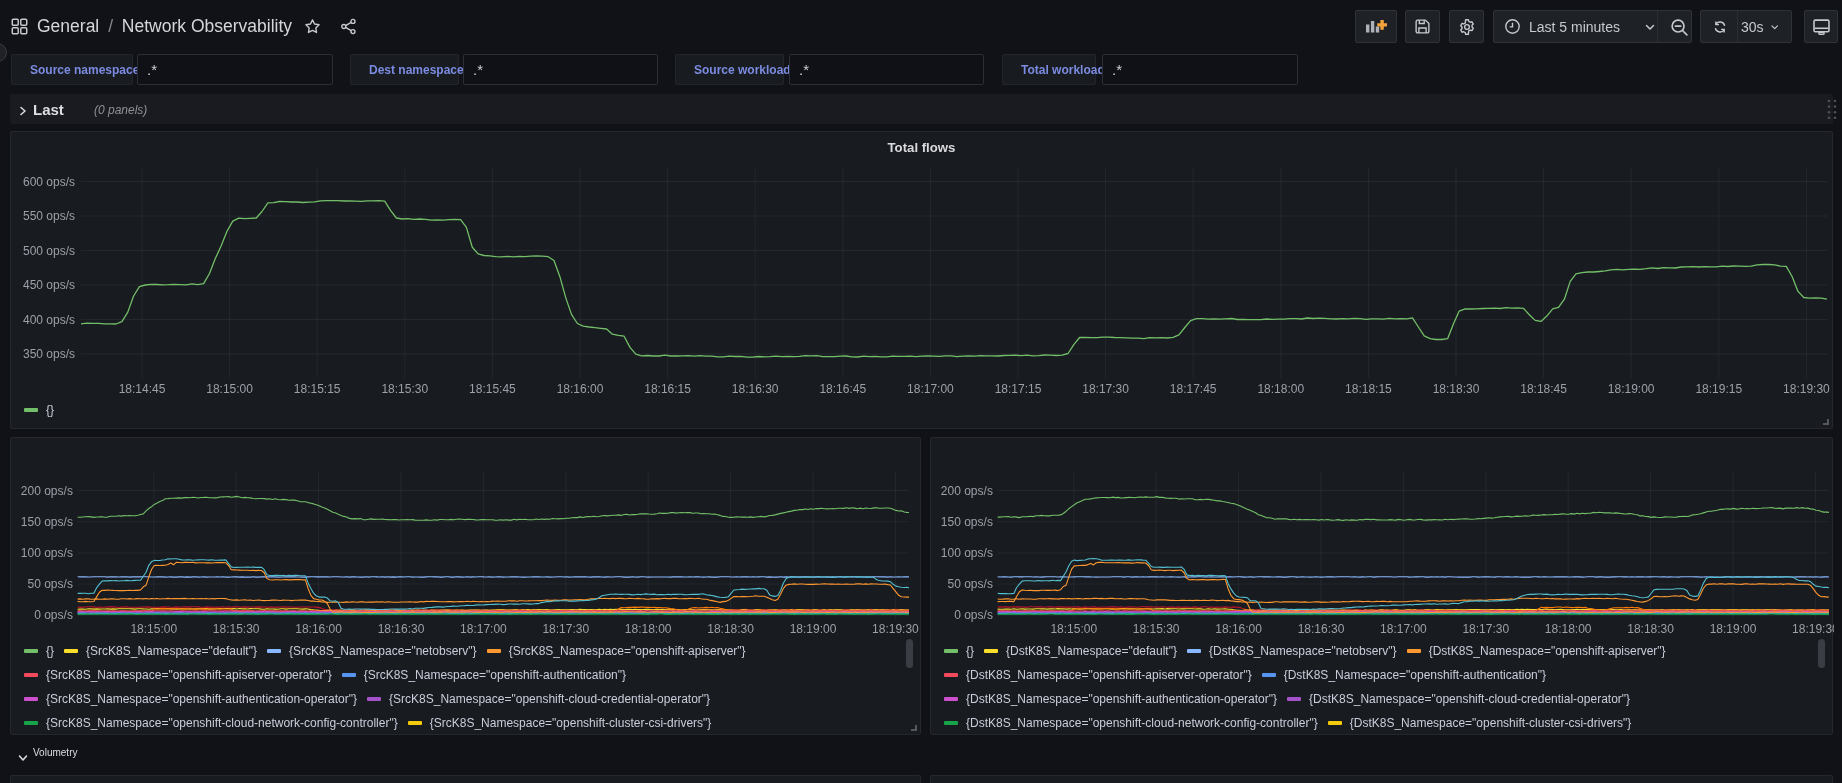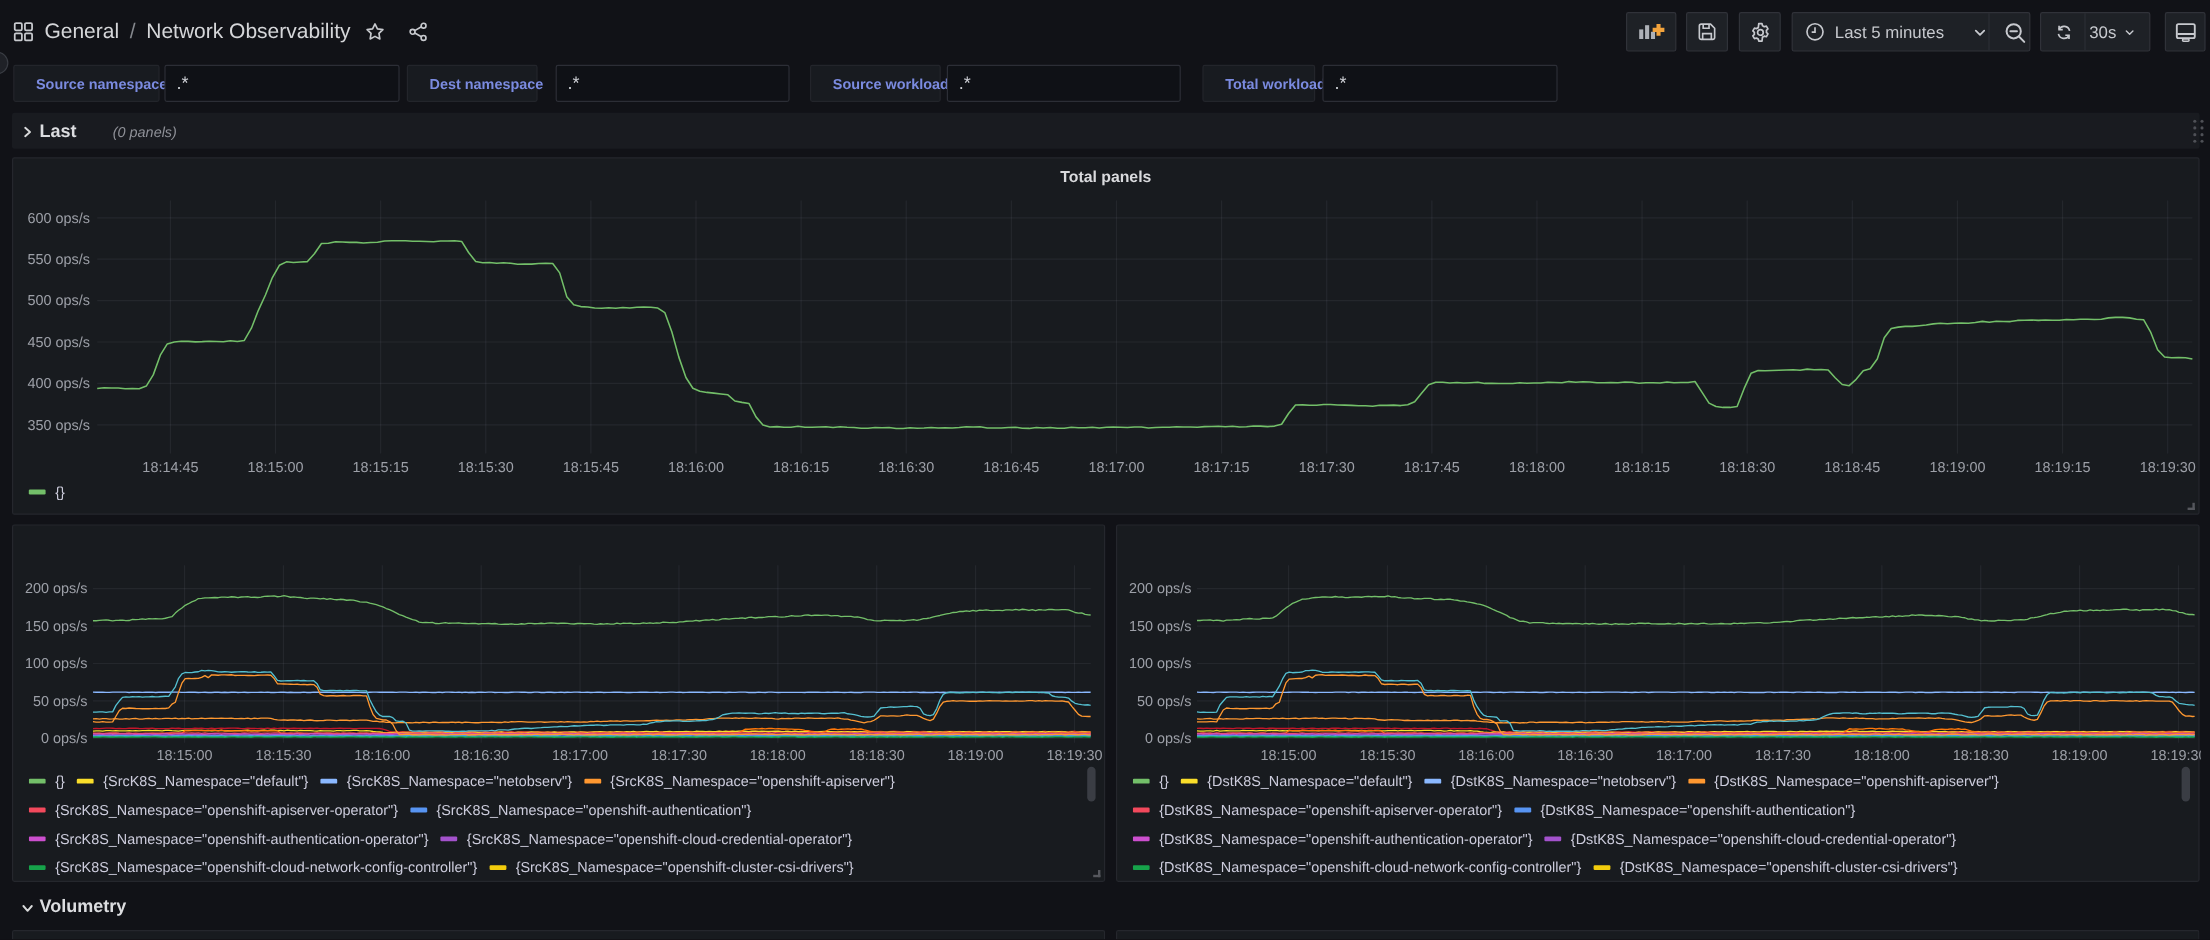--- a/index.html
+++ b/index.html
@@ -83,21 +83,21 @@
 <div class="navbtn" style="left:1804px;width:34px">
     <svg width="19" height="19" viewBox="0 0 17 17" fill="none">
       <rect x="1.8" y="2.8" width="13.4" height="10.4" rx="1.2" stroke="#c7c9ce" stroke-width="1.4"></rect>
       <path d="M2.2 10.1 H14.8" stroke="#c7c9ce" stroke-width="1.4"></path>
       <rect x="6.1" y="13.9" width="4.8" height="1.6" rx="0.7" stroke="#c7c9ce" stroke-width="1.2"></rect>
     </svg>
   </div>
 <div class="abs" style="left:-12px;top:43px;width:19px;height:19px;border-radius:50%;background:#1f2127;border:1px solid #393c43"></div>
 <div class="vlabel" style="left:11px;width:122px">Source namespace</div>
 <div class="vinput" style="left:137px;width:196px">.*</div>
-<div class="vlabel" style="left:339px;width:109px">Dest namespace</div>
+<div class="vlabel" style="left:350px;width:109px">Dest namespace</div>
 <div class="vinput" style="left:463px;width:195px">.*</div>
 <div class="vlabel" style="left:675px;width:109px">Source workload</div>
 <div class="vinput" style="left:789px;width:195px">.*</div>
 <div class="vlabel" style="left:1002px;width:94px">Total workload</div>
 <div class="vinput" style="left:1102px;width:196px">.*</div>
 <div class="abs" style="left:10px;top:94px;width:1823px;height:30px;background:#191b20;border-radius:2px"></div>
 <div class="abs" style="left:17px;top:103px"><svg width="12" height="12" viewBox="0 0 12 12" fill="none">
       <path d="M4 2.5 L8 6 L4 9.5" stroke="#d8d9da" stroke-width="1.6" stroke-linecap="round" stroke-linejoin="round"></path>
     </svg></div>
 <div class="abs" style="left:33px;top:101px;font-size:15px;font-weight:700;color:#dcdde0">Last</div>
@@ -106,21 +106,21 @@
       <circle cx="2" cy="2.0" r="1.3" fill="#4e5056"></circle>
       <circle cx="8" cy="2.0" r="1.3" fill="#4e5056"></circle>
       <circle cx="2" cy="7.6" r="1.3" fill="#4e5056"></circle>
       <circle cx="8" cy="7.6" r="1.3" fill="#4e5056"></circle>
       <circle cx="2" cy="13.2" r="1.3" fill="#4e5056"></circle>
       <circle cx="8" cy="13.2" r="1.3" fill="#4e5056"></circle>
       <circle cx="2" cy="18.799999999999997" r="1.3" fill="#4e5056"></circle>
       <circle cx="8" cy="18.799999999999997" r="1.3" fill="#4e5056"></circle>
     </svg></div>
 <div class="panel" style="left:10px;top:131px;width:1823px;height:298px">
-    <div class="ptitle">Total panels</div>
+    <div class="ptitle">Total flows</div>
     <svg width="1823" height="298" style="position:absolute;left:0;top:0">
       <line x1="131.0" y1="35.0" x2="131.0" y2="246.0" stroke="rgba(204,204,220,0.07)" stroke-width="1"></line>
       <line x1="218.6" y1="35.0" x2="218.6" y2="246.0" stroke="rgba(204,204,220,0.07)" stroke-width="1"></line>
       <line x1="306.2" y1="35.0" x2="306.2" y2="246.0" stroke="rgba(204,204,220,0.07)" stroke-width="1"></line>
       <line x1="393.8" y1="35.0" x2="393.8" y2="246.0" stroke="rgba(204,204,220,0.07)" stroke-width="1"></line>
       <line x1="481.4" y1="35.0" x2="481.4" y2="246.0" stroke="rgba(204,204,220,0.07)" stroke-width="1"></line>
       <line x1="569.0" y1="35.0" x2="569.0" y2="246.0" stroke="rgba(204,204,220,0.07)" stroke-width="1"></line>
       <line x1="656.6" y1="35.0" x2="656.6" y2="246.0" stroke="rgba(204,204,220,0.07)" stroke-width="1"></line>
       <line x1="744.2" y1="35.0" x2="744.2" y2="246.0" stroke="rgba(204,204,220,0.07)" stroke-width="1"></line>
       <line x1="831.8" y1="35.0" x2="831.8" y2="246.0" stroke="rgba(204,204,220,0.07)" stroke-width="1"></line>
@@ -380,14 +380,14 @@
           <span class="dash" style="background:#F2CC0C"></span>
           <span class="lt">{DstK8S_Namespace="openshift-cluster-csi-drivers"}</span>
         </span>
       </div>
     </div>
     <div style="position:absolute;right:7px;top:201px;width:7px;height:29px;border-radius:4px;background:#3a3d44"></div>
   </div>
 <div class="abs" style="left:17px;top:750px"><svg width="12" height="12" viewBox="0 0 12 12" fill="none">
       <path d="M2.5 4 L6 8 L9.5 4" stroke="#d8d9da" stroke-width="1.6" stroke-linecap="round" stroke-linejoin="round"></path>
     </svg></div>
-<div class="abs" style="left:33px;top:747px;font-size:15px;font-weight:700;color:#dcdde0">Volumetry</div>
+<div class="abs" style="left:33px;top:747px;font-size:10px;font-weight:400;color:#dcdde0">Volumetry</div>
 <div class="abs" style="left:10px;top:775px;width:911px;height:8px;background:#181b1f;border:1px solid #25272d;border-bottom:none;border-radius:2px 2px 0 0"></div>
 <div class="abs" style="left:930px;top:775px;width:903px;height:8px;background:#181b1f;border:1px solid #25272d;border-bottom:none;border-radius:2px 2px 0 0"></div>
 </body></html>

